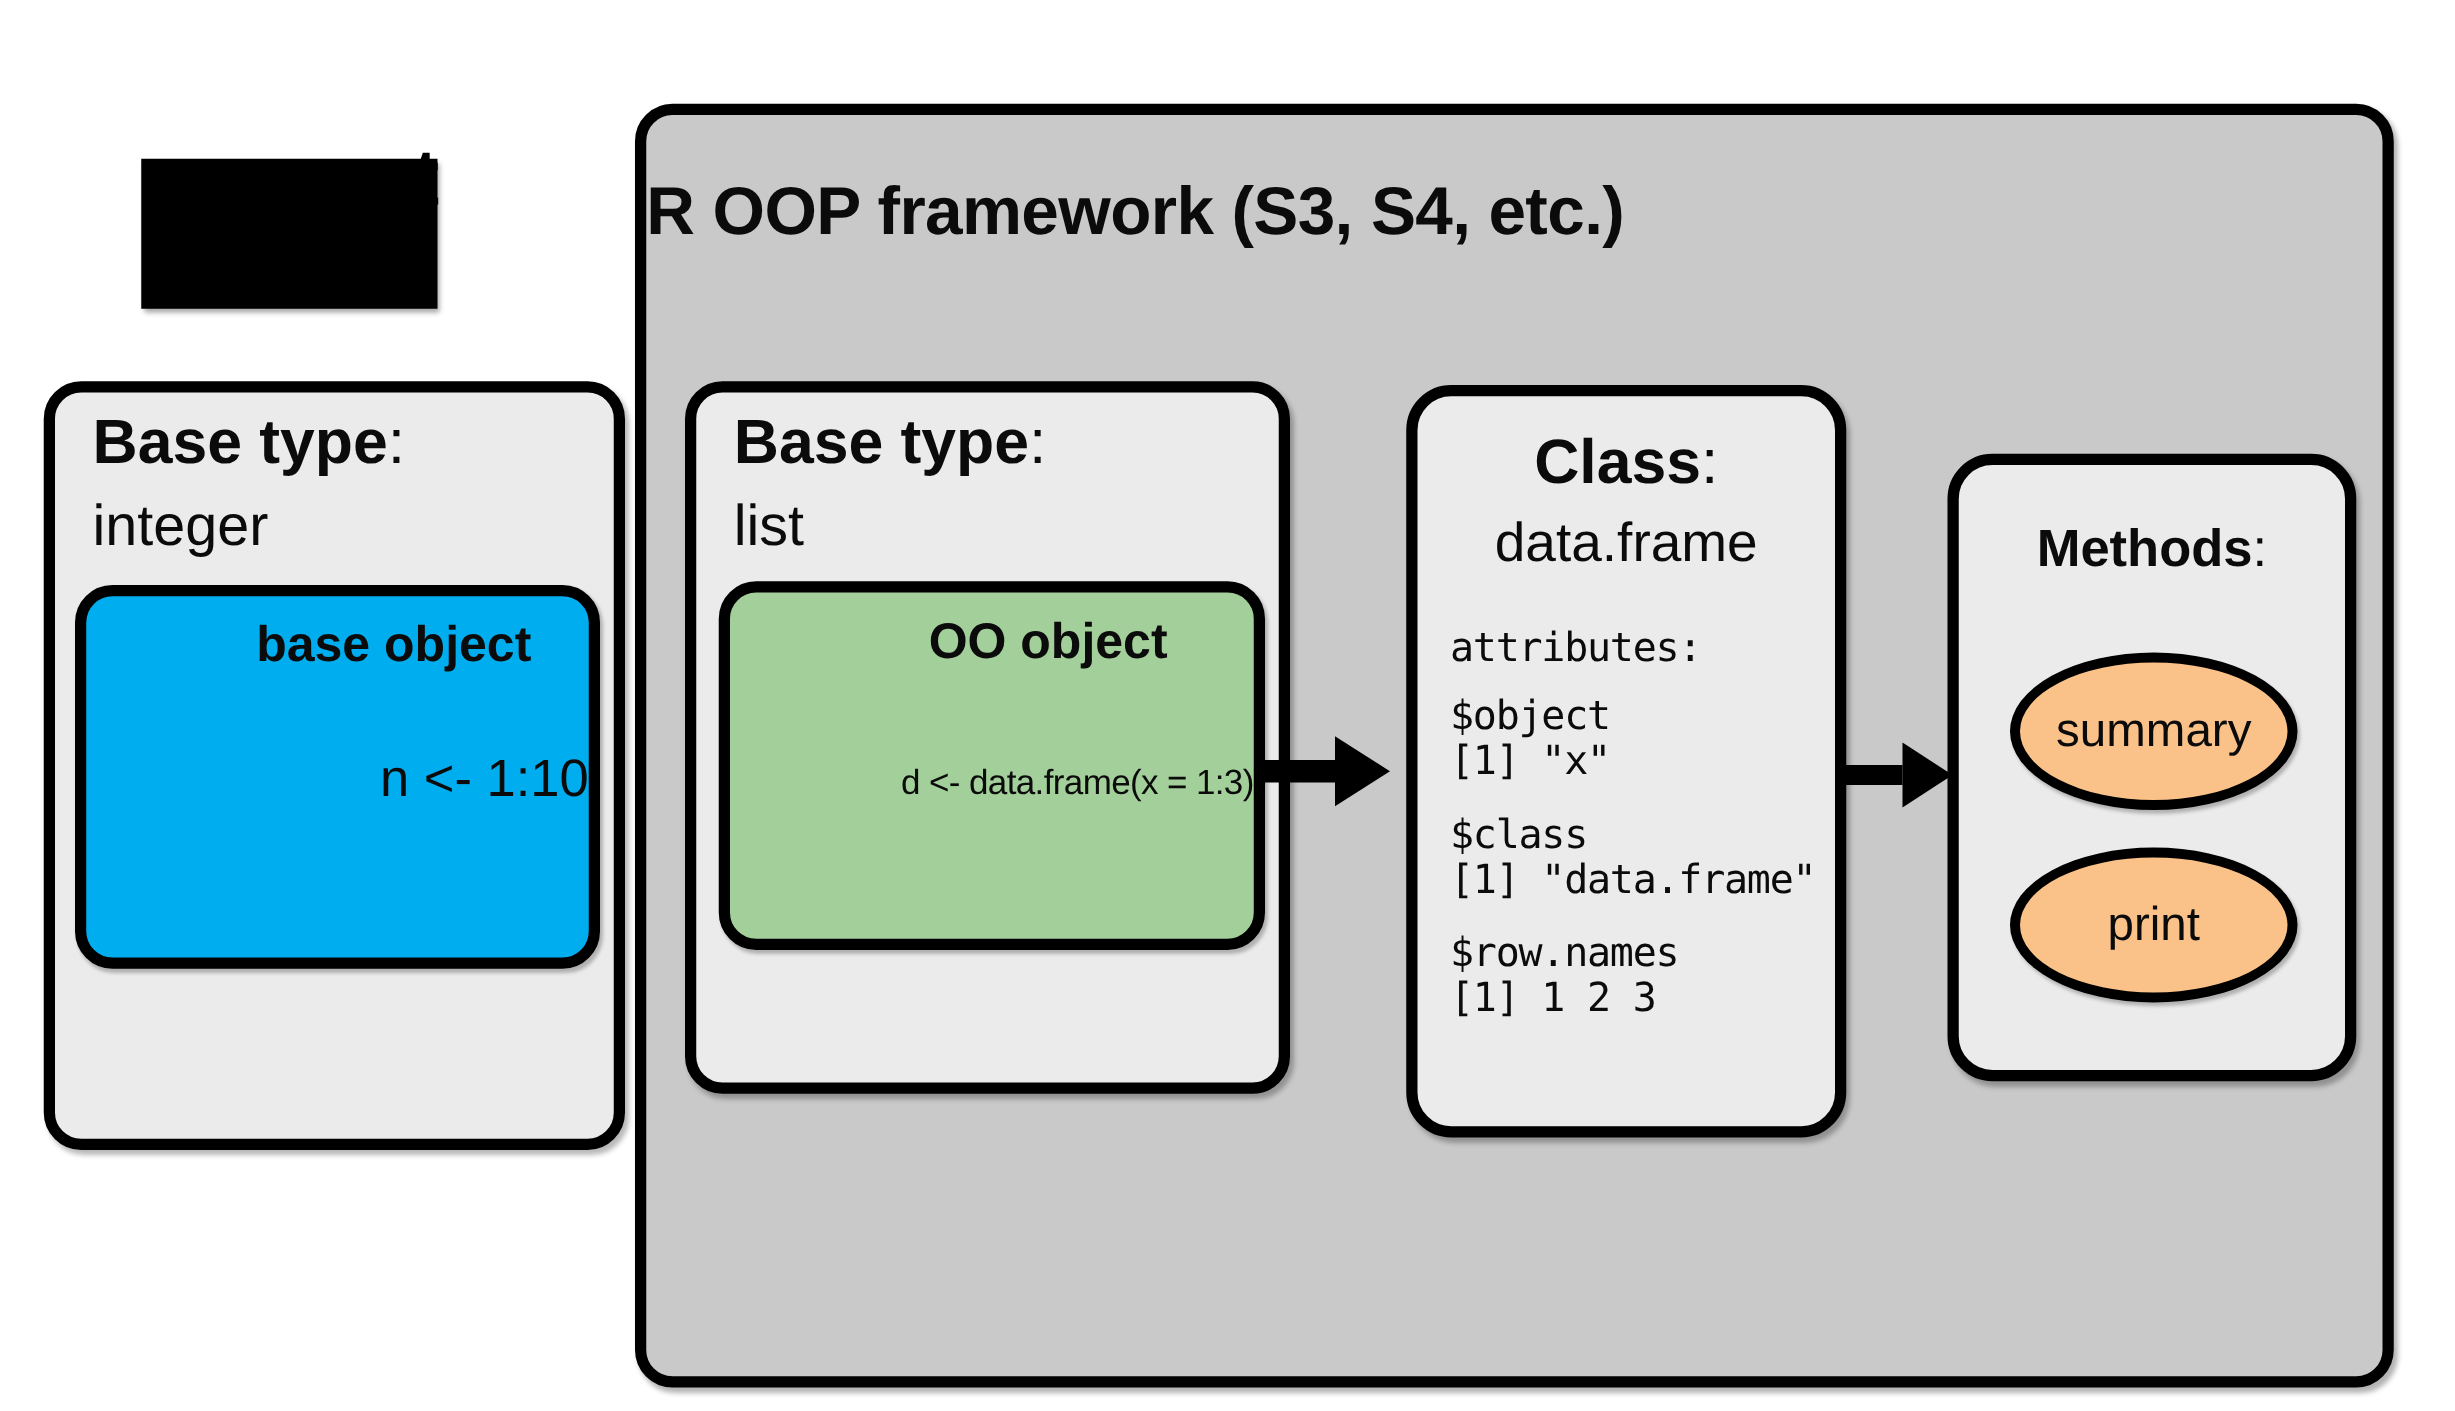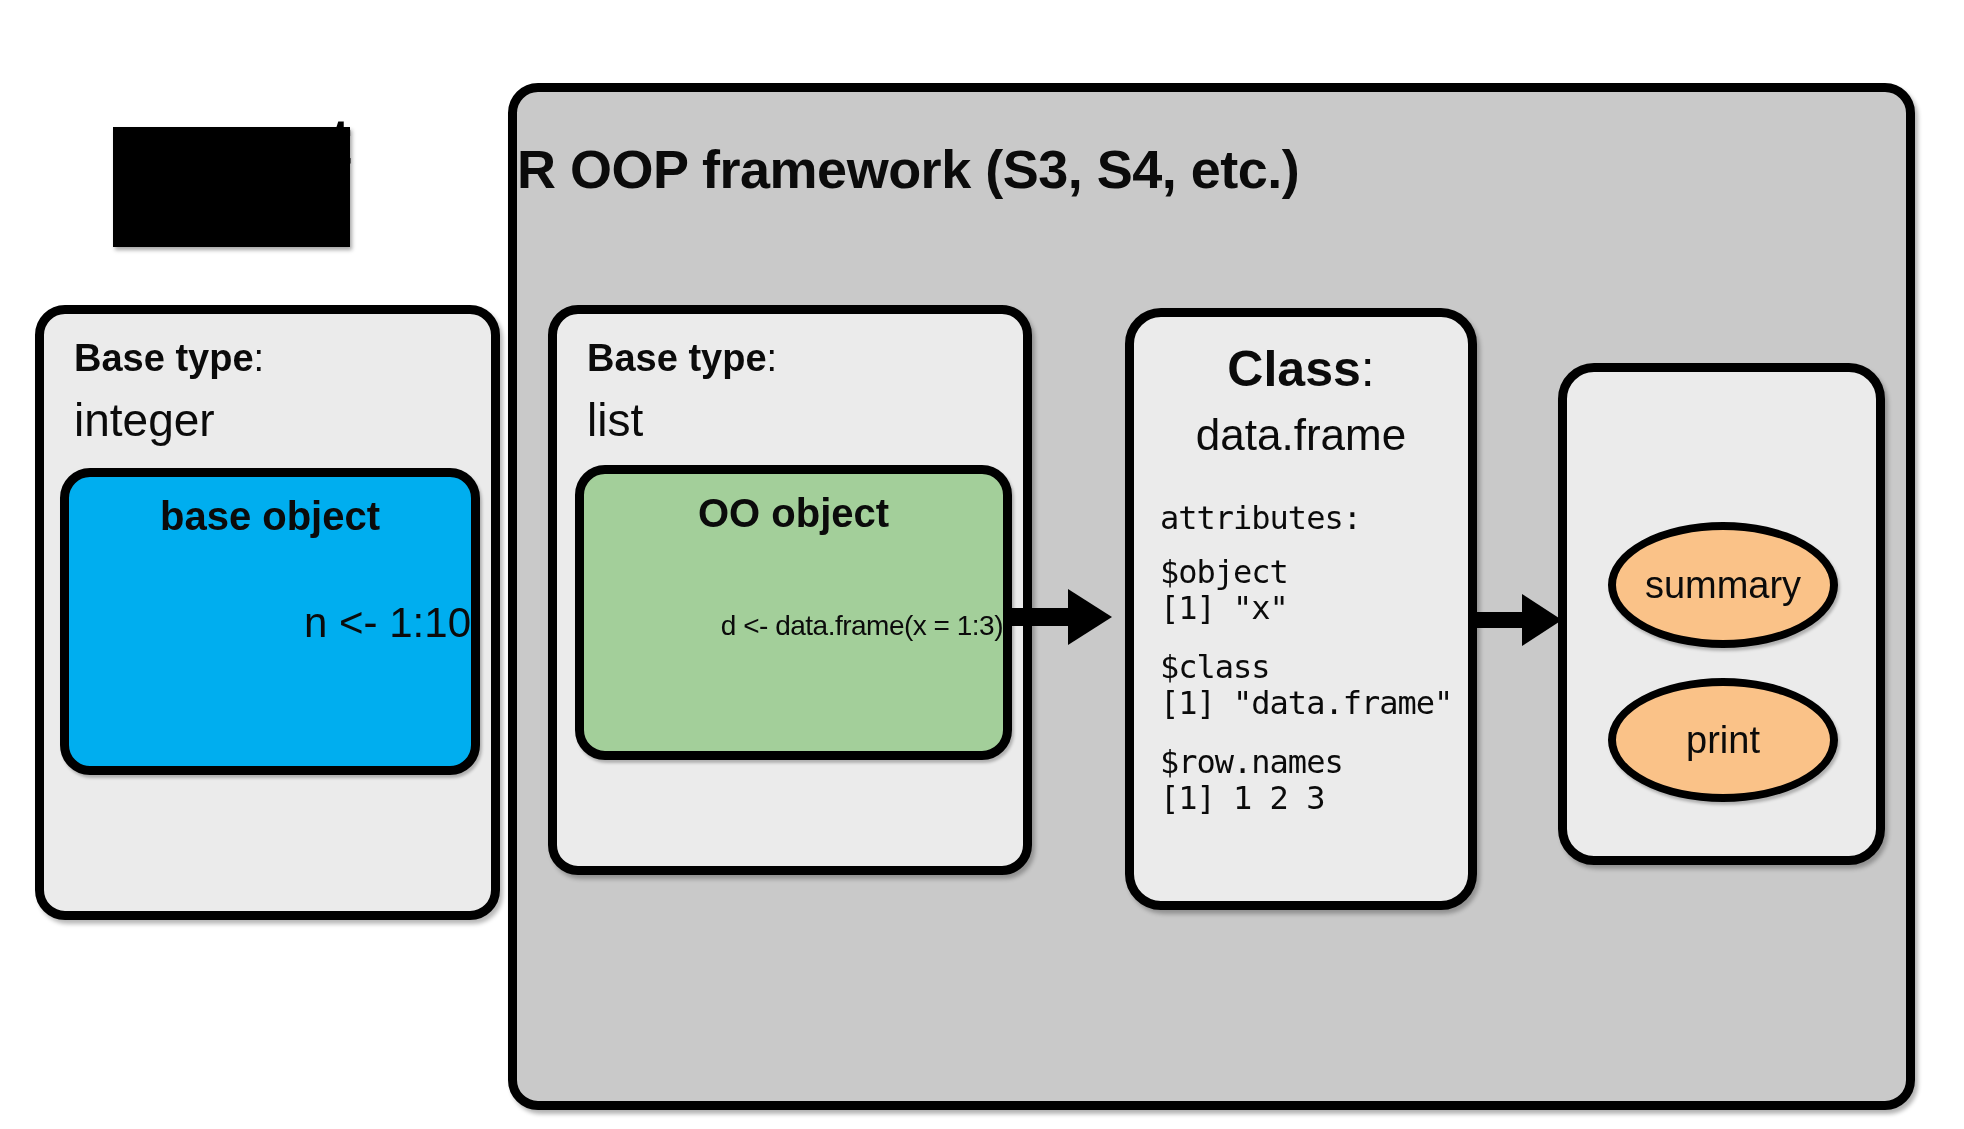--- a/index.html
+++ b/index.html
@@ -43,22 +43,22 @@
   }
 
   .panel {
     background: var(--panel-bg, #EBEBEB);
     border: 9px solid var(--line, #000);
     border-radius: 30px;
     box-shadow: 3px 4px 4px rgba(0,0,0,0.28);
     box-sizing: content-box;
   }
   .panel-heading {
-    left: 30px; top: 24px;
-    font-size: 38px; font-weight: bold; line-height: 1.1;
+    left: 30px; top: 12px;
+    font-size: 50px; font-weight: bold; line-height: 1.1;
     white-space: nowrap;
   }
   .panel-heading .colon { font-weight: normal; }
   .panel-typename {
     left: 30px; top: 81px;
     font-size: 46px; line-height: 1.1;
   }
 
   
   .integer-panel { left: 35px; top: 305px; width: 447px; height: 597px; }
@@ -68,20 +68,21 @@
     border-radius: 30px;
     box-shadow: 2px 3px 3px rgba(0,0,0,0.25);
   }
   .base-object { left: 16px; top: 154px; width: 402px; height: 289px; background: var(--base-object-bg, #00AEEF); }
   .oo-object   { left: 18px; top: 151px; width: 419px; height: 277px; background: var(--oo-object-bg, #A3CF9A); }
   .object-title {
     left: 0; top: 17px; width: 100%;
     text-align: center;
     font-size: 40px; font-weight: bold;
     white-space: nowrap;
+    padding-left: 45px;
   }
   .object-code {
     left: 0; width: 100%;
     text-align: right;
     white-space: nowrap;
   }
   .base-object .object-code { top: 122px; font-size: 42px; }
   .oo-object .object-code { top: 136px; font-size: 28px; letter-spacing: -0.5px; }
 
   
@@ -196,20 +197,23 @@
         </div>
 
         <div class="attr-group">
           <div>$row.names</div>
           <div>[1] 1 2 3</div>
         </div>
       </div>
     </div>
 
     <div class="abs panel methods-panel">
+      <div class="abs methods-heading">
+        <span>Methods</span><span class="colon">:</span>
+      </div>
       <div class="abs method-ellipse method-print">
         <span>print</span>
       </div>
       <div class="abs method-ellipse method-summary">
         <span>summary</span>
       </div>
     </div>
   </div>
 
   <div class="abs arrow-shaft arrow1-shaft"></div>

